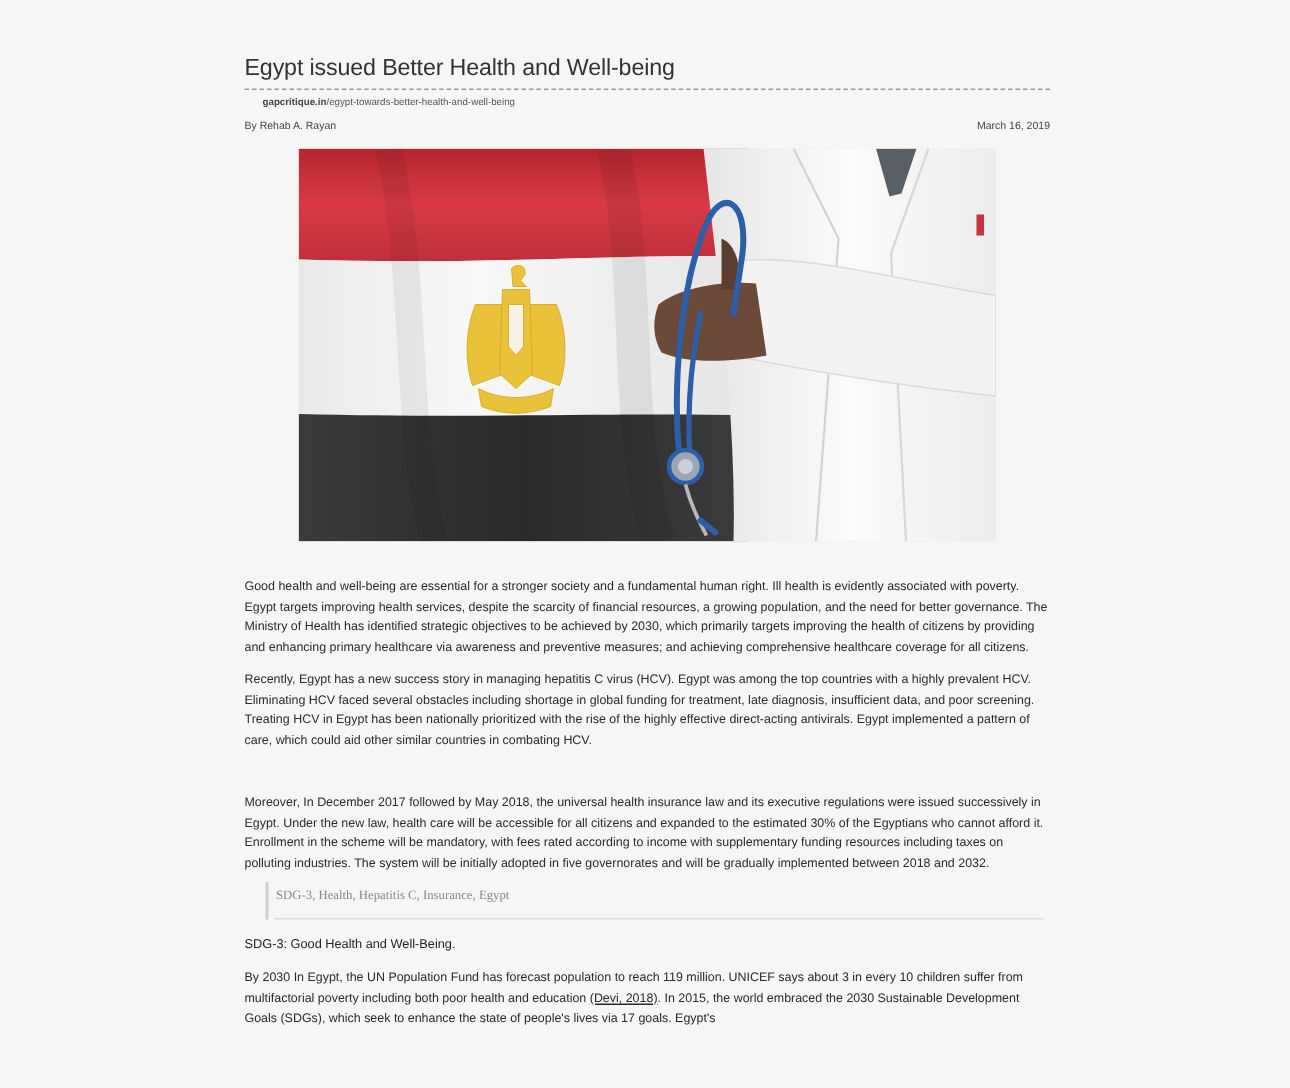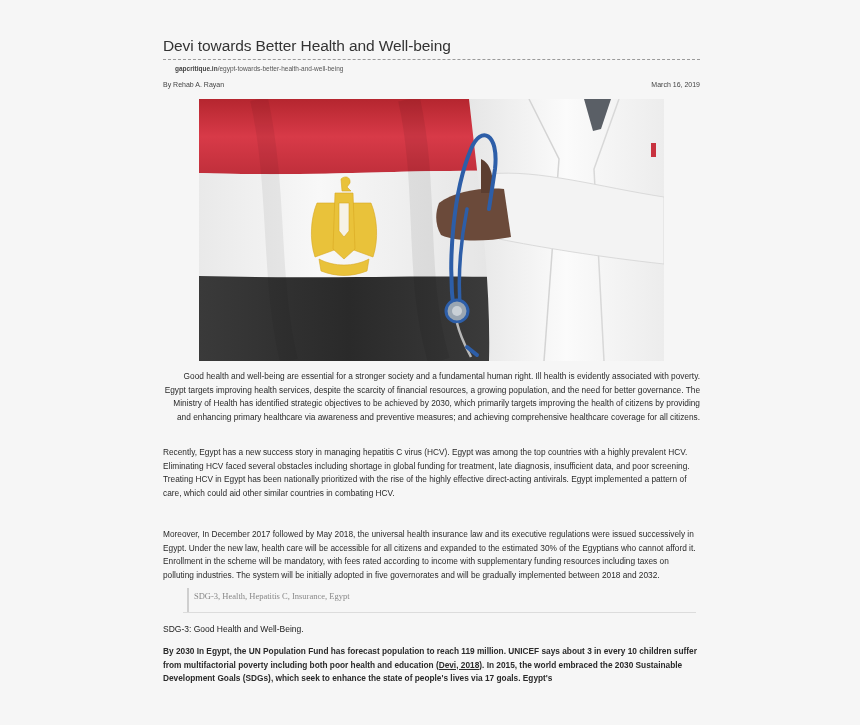--- a/index.html
+++ b/index.html
@@ -74,27 +74,27 @@
   .hero svg { display: block; }
   .body-text {
     position: absolute;
     left: 0;
     width: 537px;
     font-size: 8.3px;
     line-height: 13.6px;
     color: #2a2a2a;
     text-align: left;
   }
-  .p1 { top: 370px; text-align: right; }
+  .p1 { top: 384px; }
   .p2 { top: 446px; }
   .p3 { top: 528px; }
   .tags-block {
     position: absolute;
     top: 588px;
-    left: 24px;
+    left: 14px;
     height: 25px;
     border-left: 2px solid #cfcfcf;
     padding-left: 5px;
     font-family: "Liberation Serif", serif;
     font-size: 8.5px;
     color: #888;
     white-space: nowrap;
     line-height: 16px;
   }
   .tags-rule {
@@ -106,32 +106,32 @@
   }
   .section-heading {
     position: absolute;
     top: 624px;
     left: 0;
     font-size: 8.5px;
     font-weight: normal;
     color: #222;
     white-space: nowrap;
   }
-  .p4 { top: 645px; font-weight: bold; }
+  .p4 { top: 645px; }
   .cite-link {
     text-decoration: underline;
     color: #2a2a2a;
   }
 </style>
 </head>
 <body>
 
 <div class="page">
 
-  <div class="title">Devi towards Better Health and Well-being</div>
+  <div class="title">Egypt issued Better Health and Well-being</div>
 
   <div class="dash-rule"></div>
 
   <div class="url"><b>gapcritique.in</b><span>/egypt-towards-better-health-and-well-being</span></div>
 
   <div class="byline">By Rehab A. Rayan</div>
   <div class="date">March 16, 2019</div>
 
   <div class="hero">
     <svg width="465" height="262" viewBox="0 0 465 262" xmlns="http://www.w3.org/2000/svg">

